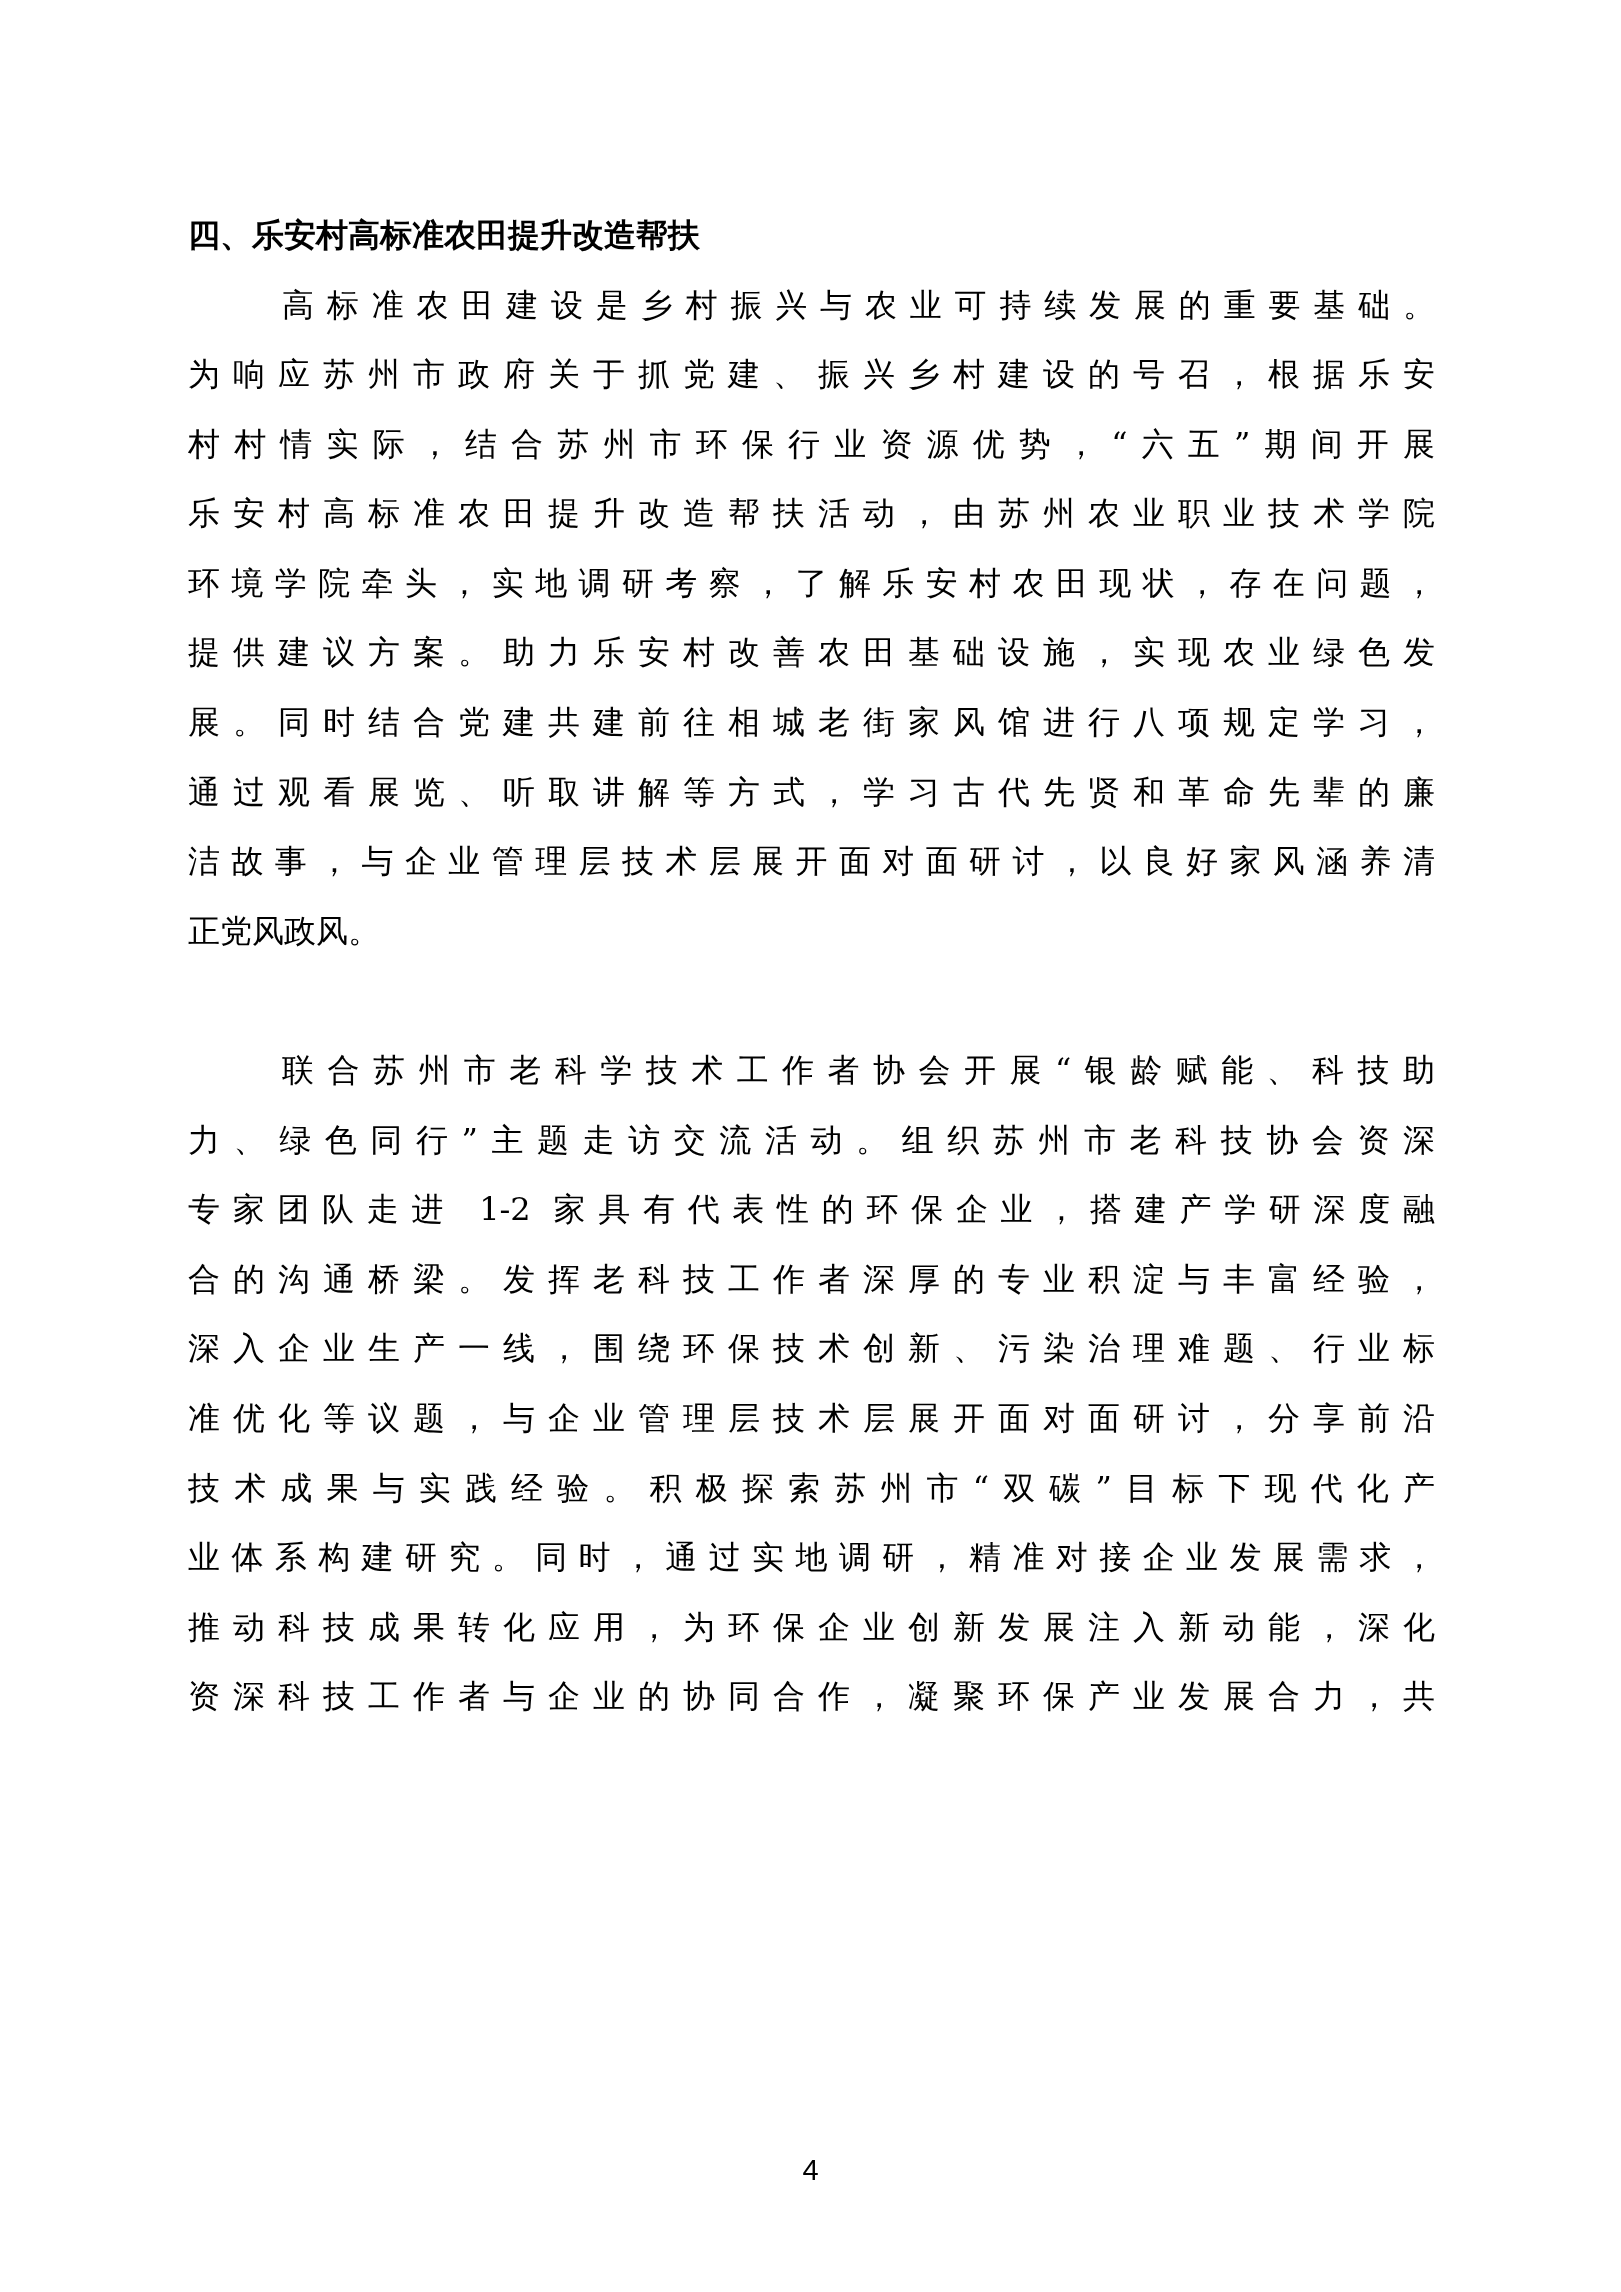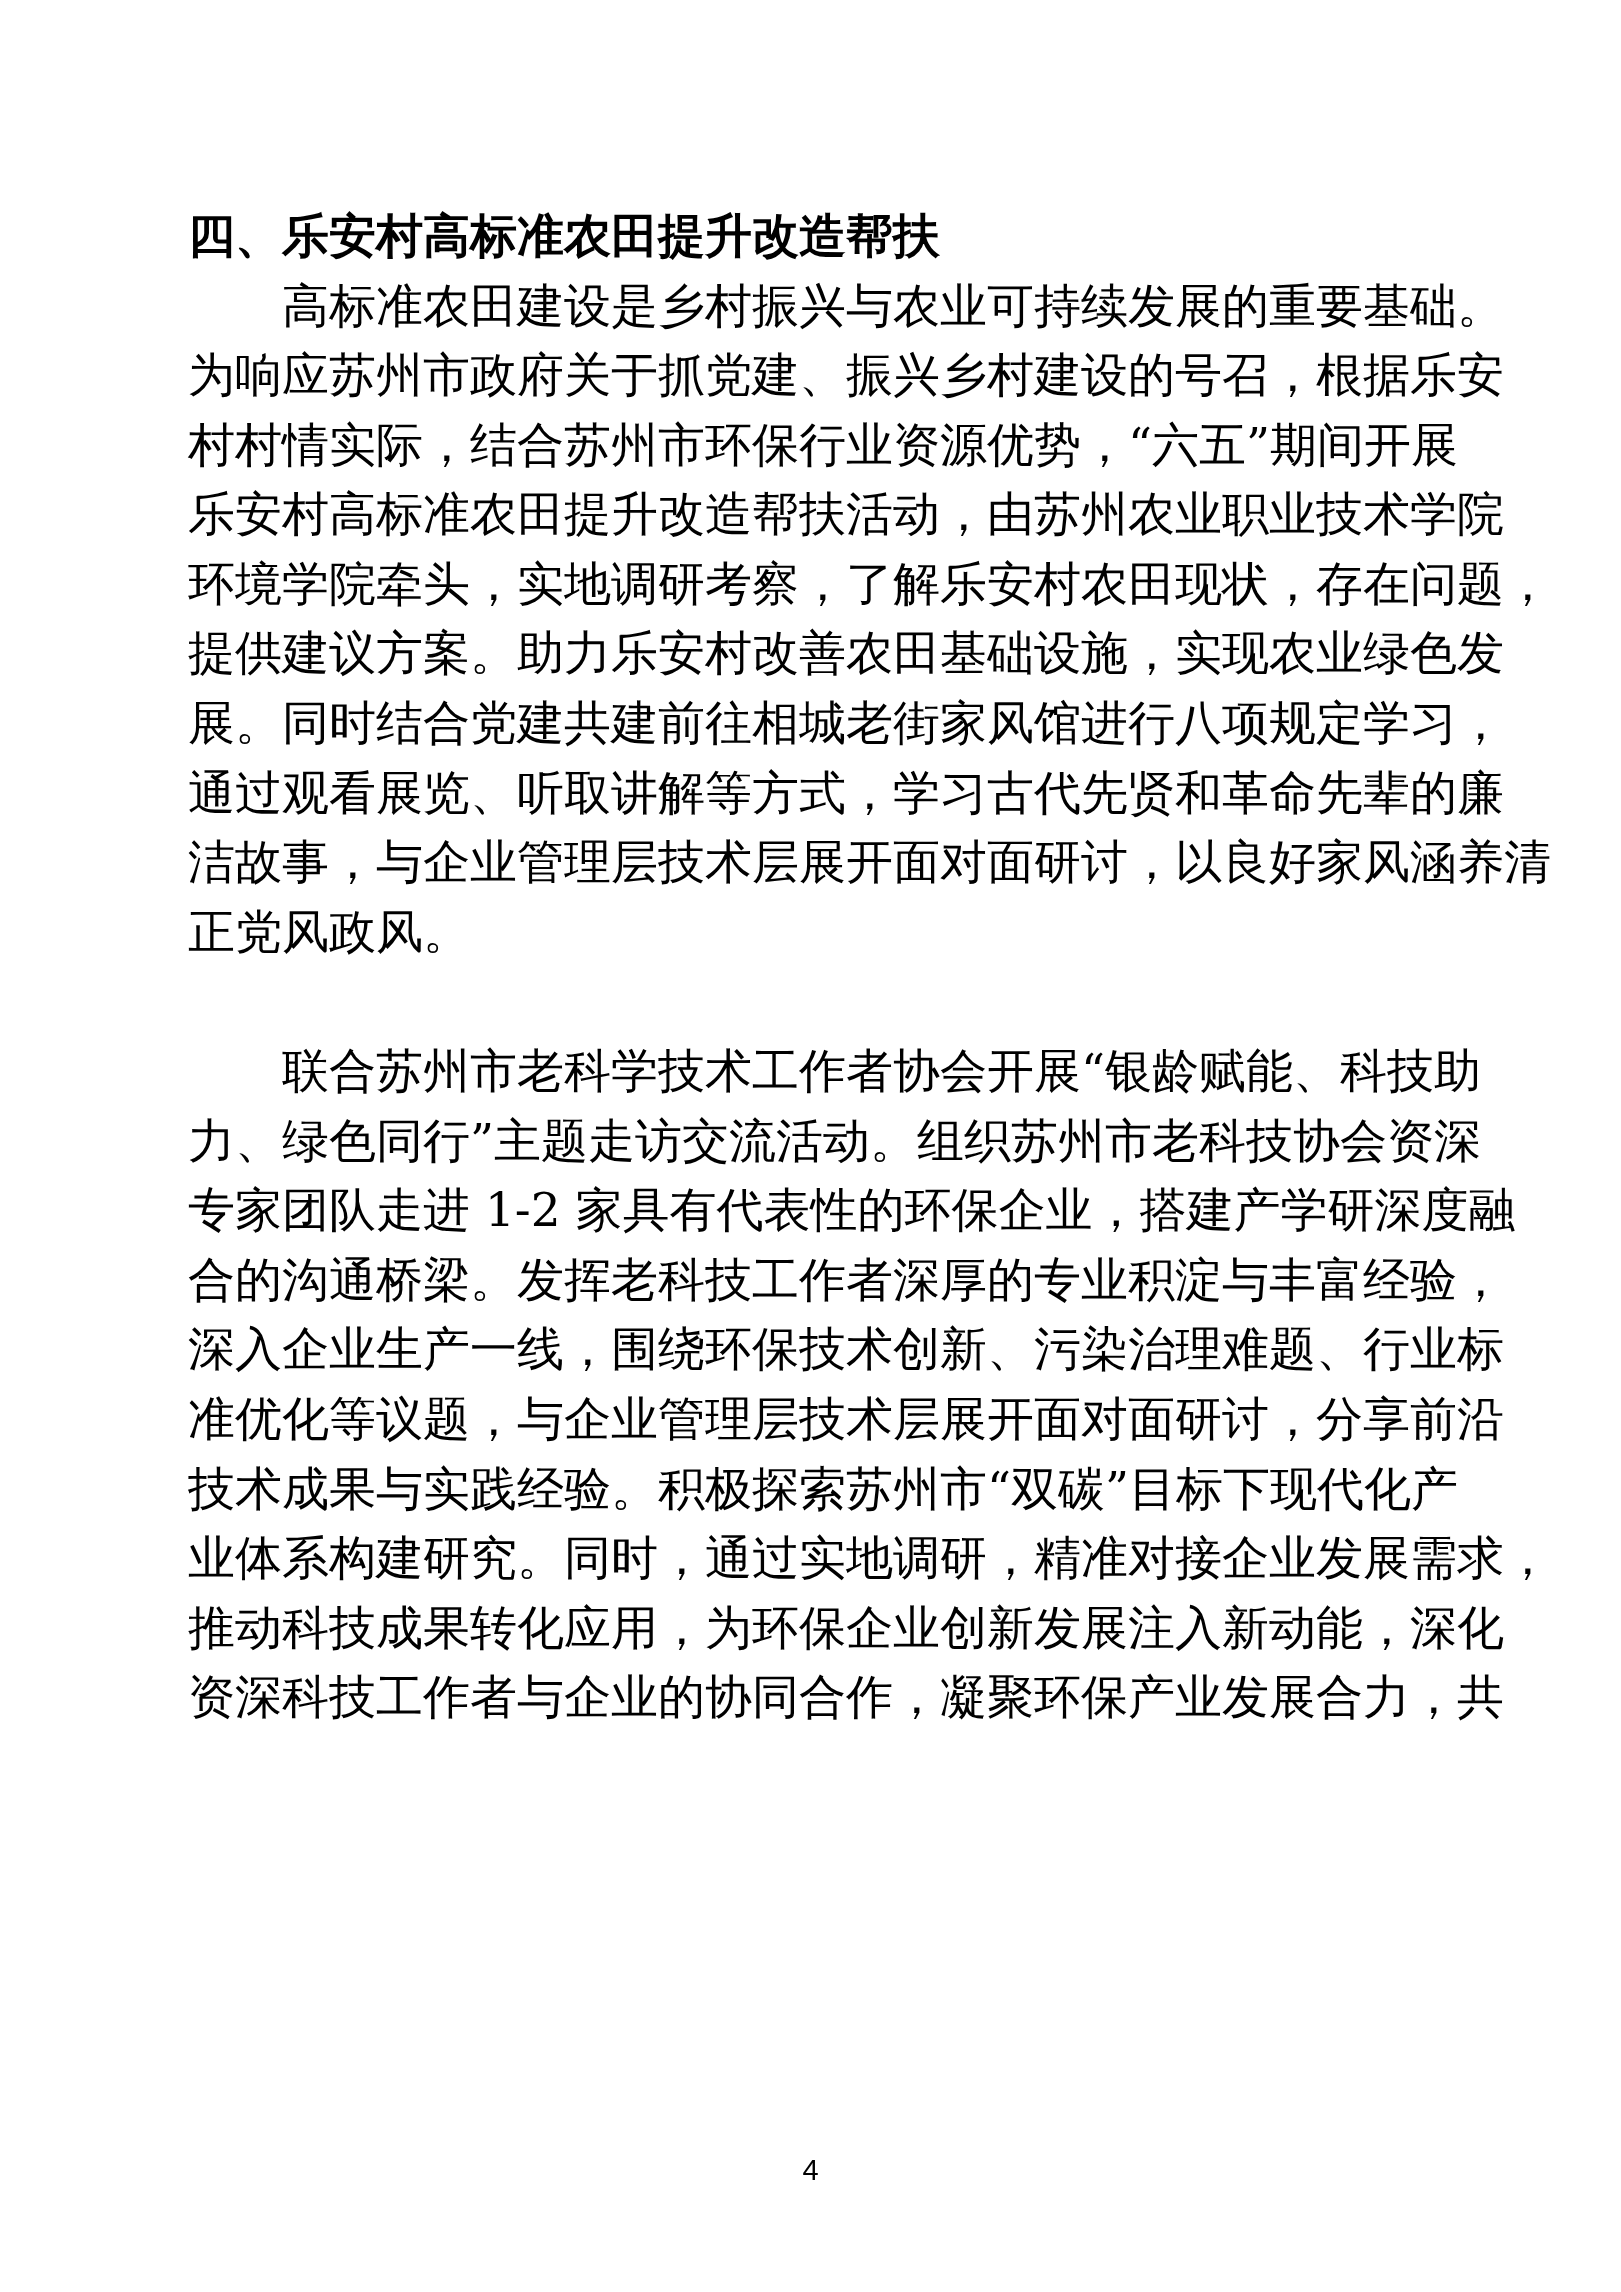--- a/index.html
+++ b/index.html
@@ -1,19 +1,19 @@
 <!DOCTYPE html>
 <html><head>
 <meta charset="utf-8">
 <style>
   html, body { margin:0; padding:0; background:#ffffff; }
   body { width:1621px; height:2293px; position:relative; overflow:hidden;
          font-family:"DejaVu Serif","Liberation Serif",serif; color:#000; }
   .page { position:absolute; left:0; top:0; width:1621px; height:2293px; background:#fff; }
-  .line { position:absolute; left:188px; width:1247px; height:71px; font-size:47px; line-height:71px;
+  .line { position:absolute; left:188px; width:1247px; height:71px; font-size:32px; line-height:71px;
           white-space:nowrap; text-align:justify; text-align-last:justify; letter-spacing:0; }
   .indent { left:282px; width:1153px; }
   .last { text-align-last:left; }
   .heading { font-weight:bold; text-align-last:left; }
   .heading.wide { text-align-last:justify; }
   .pagenum { position:absolute; left:0; width:1621px; top:2154px; text-align:center;
              font-family:"Liberation Sans",sans-serif; font-size:29px; }
 </style>
 </head>
 <body>

